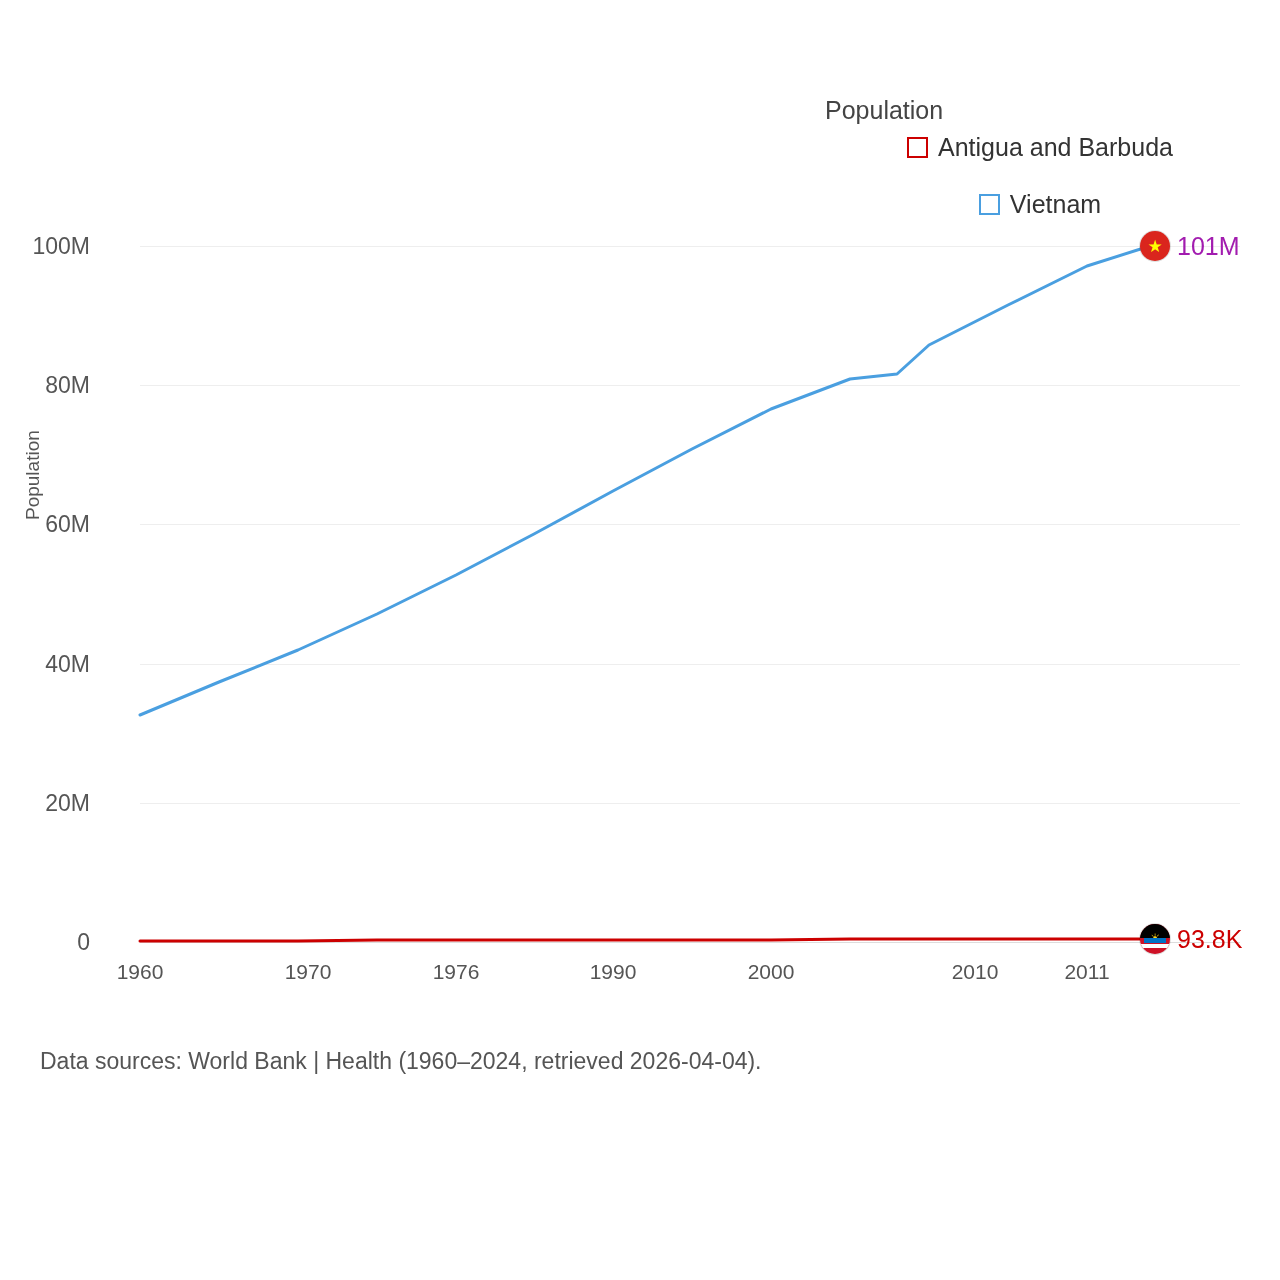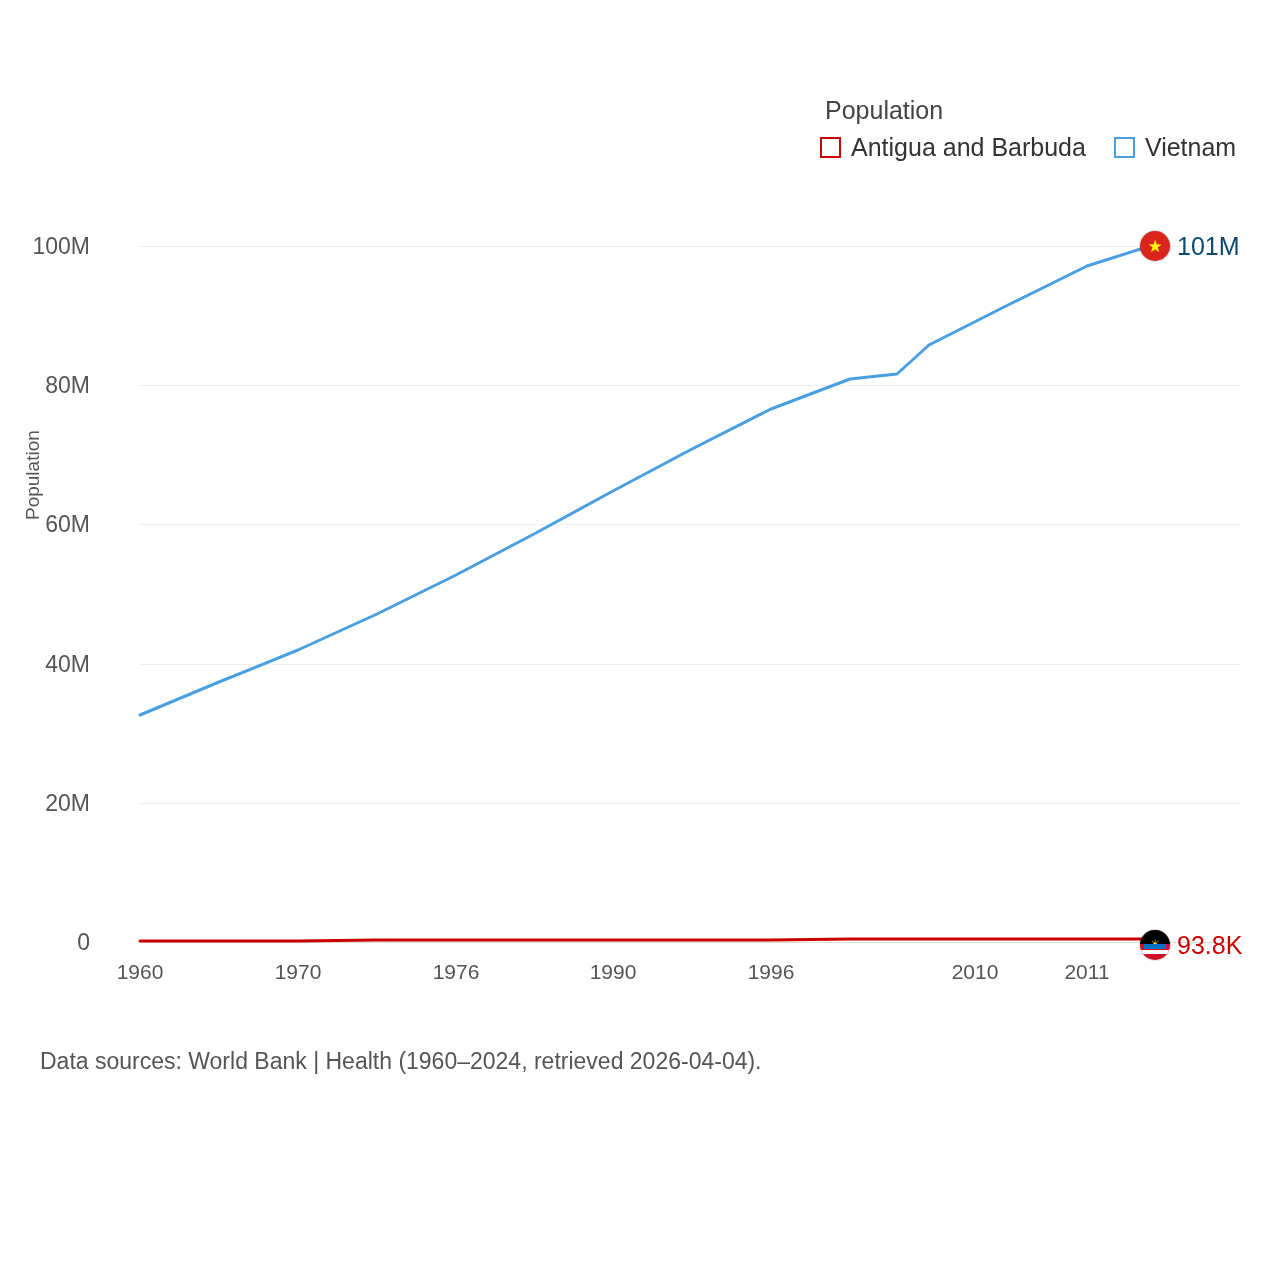--- a/index.html
+++ b/index.html
@@ -31,21 +31,21 @@
     width: 440px;
   }
   .legend-title {
     font-size: 25px;
     color: #444444;
     text-align: left;
     margin: 0 0 8px 5px;
   }
   .legend-items {
     display: flex;
-    flex-direction: row;
+    flex-direction: column;
     align-items: center;
     gap: 28px;
     font-size: 25px;
     color: #333333;
   }
   .legend-item {
     display: flex;
     flex-direction: row;
     align-items: center;
     gap: 10px;
@@ -194,21 +194,21 @@
     left: 0;
     top: 65%;
     width: 100%;
     height: 14%;
     background: #ffffff;
   }
   .marker-value {
     font-size: 25px;
     white-space: nowrap;
   }
-  .marker-value.blue { color: #0c4a6e; }
+  .marker-value.blue { color: #a21caf; }
   .marker-value.red { color: #cc0000; }
 
   
   .footer {
     position: absolute;
     left: 40px;
     top: 1044px;
     font-size: 23px;
     color: #555555;
     line-height: 1.55;
@@ -247,40 +247,40 @@
     <div class="axis-zero" style="top:752px;"></div>
 
     <div class="y-tick-label" style="top:56px;">100M</div>
     <div class="y-tick-label" style="top:195px;">80M</div>
     <div class="y-tick-label" style="top:334px;">60M</div>
     <div class="y-tick-label" style="top:474px;">40M</div>
     <div class="y-tick-label" style="top:613px;">20M</div>
     <div class="y-tick-label" style="top:752px;">0</div>
 
     <div class="x-tick-label" style="left:0px;">1960</div>
-    <div class="x-tick-label" style="left:158px;">1970</div>
+    <div class="x-tick-label" style="left:168px;">1970</div>
     <div class="x-tick-label" style="left:316px;">1976</div>
     <div class="x-tick-label" style="left:473px;">1990</div>
-    <div class="x-tick-label" style="left:631px;">1996</div>
+    <div class="x-tick-label" style="left:631px;">2000</div>
     <div class="x-tick-label" style="left:835px;">2010</div>
     <div class="x-tick-label" style="left:947px;">2011</div>
 
     <svg class="series-layer" viewBox="0 0 1100 752" preserveAspectRatio="none">
       <polyline fill="none" stroke="#cc0000" stroke-width="3" stroke-linejoin="round" stroke-linecap="round" points="0,751 79,751 158,751 237,750 316,750 394,750 473,750 552,750 631,750 710,749 757,749 789,749 868,749 947,749 1010,749"></polyline>
       <polyline fill="none" stroke="#4a9fe0" stroke-width="3" stroke-linejoin="round" stroke-linecap="round" points="0,525 79,492 158,460 237,424 316,385 394,344 473,301 552,259 631,219 710,189 757,184 789,155 868,115 947,76 1010,56"></polyline>
     </svg>
 
     <div class="end-marker" style="left:1000px; top:56px;">
       <span class="flag-badge flag-vn">
         <span class="star">★</span>
       </span>
       <span class="marker-value blue">101M</span>
     </div>
 
-    <div class="end-marker" style="left:1000px; top:749px;margin-top:6px;">
+    <div class="end-marker" style="left:1000px; top:749px;">
       <span class="flag-badge flag-ag">
         <span class="ag-top"></span>
         <span class="ag-sun">☀</span>
         <span class="ag-blue"></span>
         <span class="ag-white"></span>
       </span>
       <span class="marker-value red">93.8K</span>
     </div>
 
   </div>

